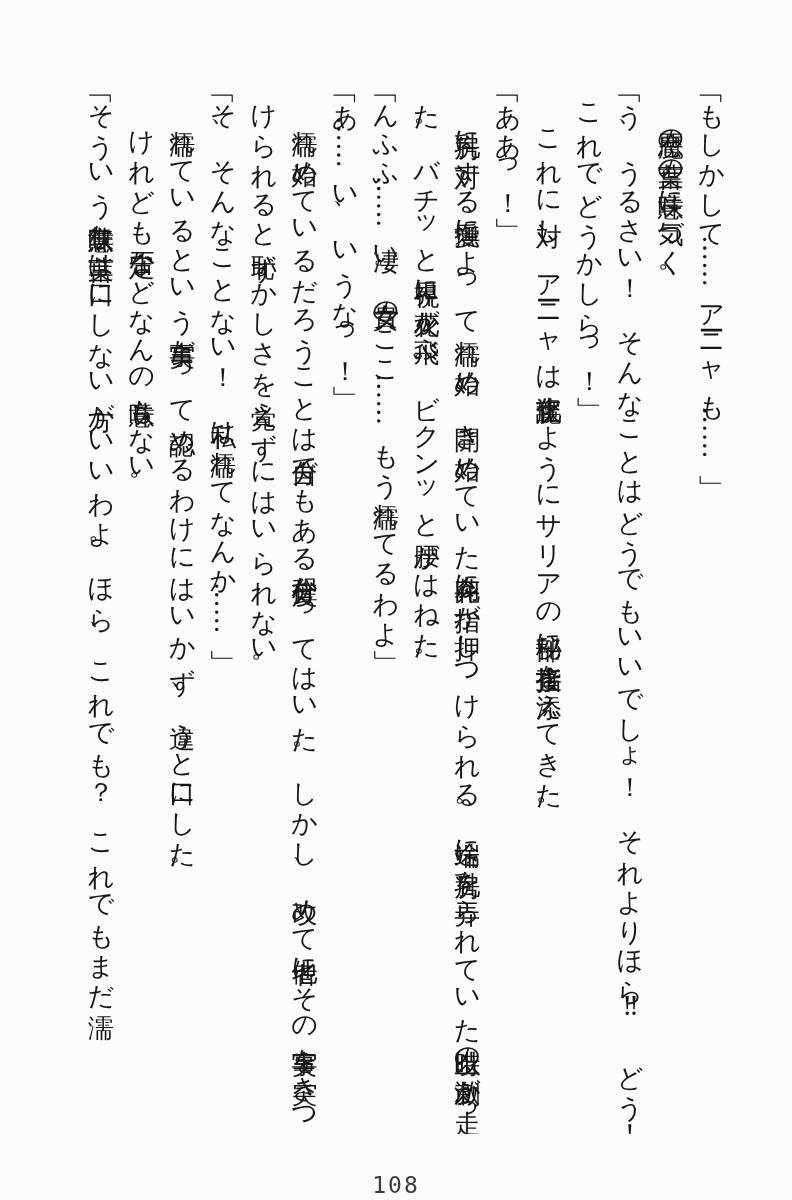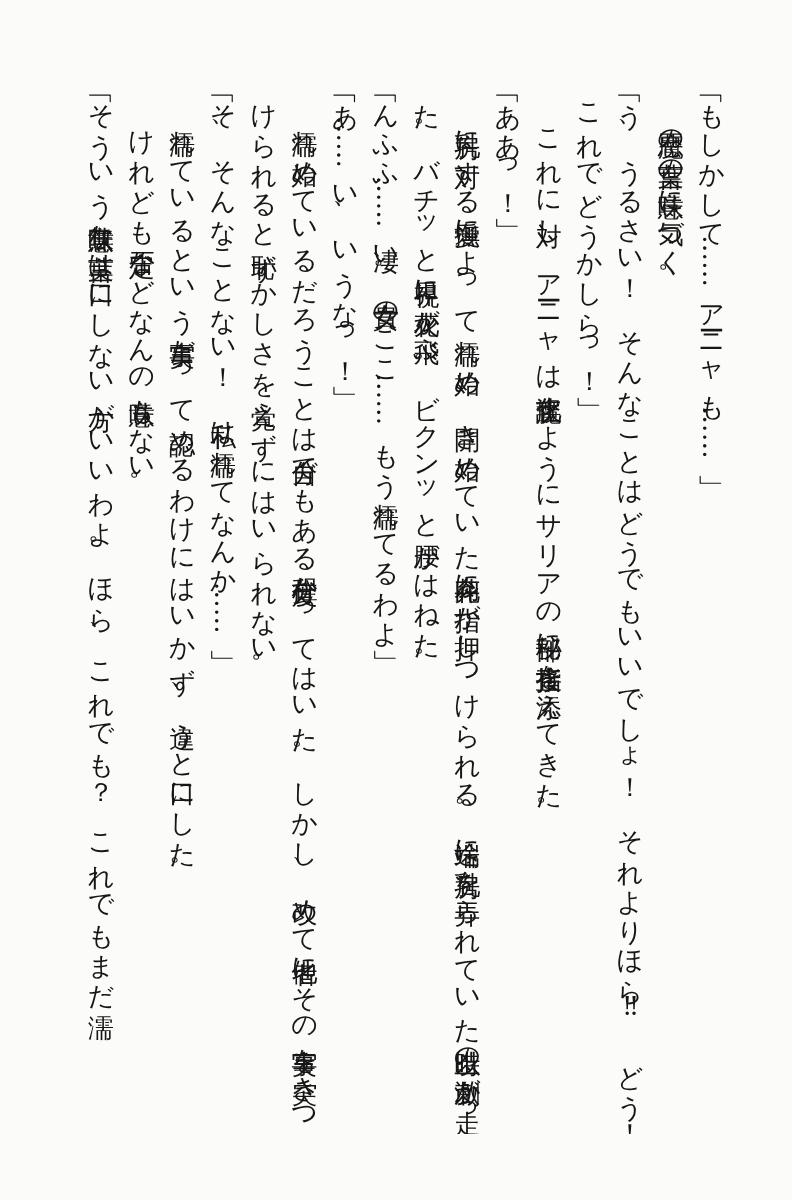--- a/index.html
+++ b/index.html
@@ -61,13 +61,14 @@
     <p>「ああっ！」</p>
     <p>　乳房に対する愛撫によって濡れ始め、開き始めていた肉花弁に指が押しつけられる。途端に乳房を弄られていた時以上の刺激が走った。バチッと視界に火花が飛ぶ。ビクンッと腰がはねた。</p>
     <p>「んふふ……凄い。貴女のここ……もう濡れてるわよ」</p>
     <p>「あ……い、いうなっ！」</p>
     <p>　濡れ始めているだろうことは自分でもある程度分かってはいた。しかし、改めて他者にその事実を突きつけられると恥ずかしさを覚えずにはいられない。</p>
     <p>「そ、そんなことない！　私は濡れてなんか……」</p>
     <p>　濡れているという事実だって認めるわけにはいかず、違うと口にした。</p>
     <p>　けれども否定などなんの意味もない。</p>
     <p>「そういう無意味な言葉は口にしない方がいいわよ。ほら、これでも？　これでもまだ濡</p>
   </div>
+  <div class="page-number">108</div>
 </div>
 
 </body></html>

